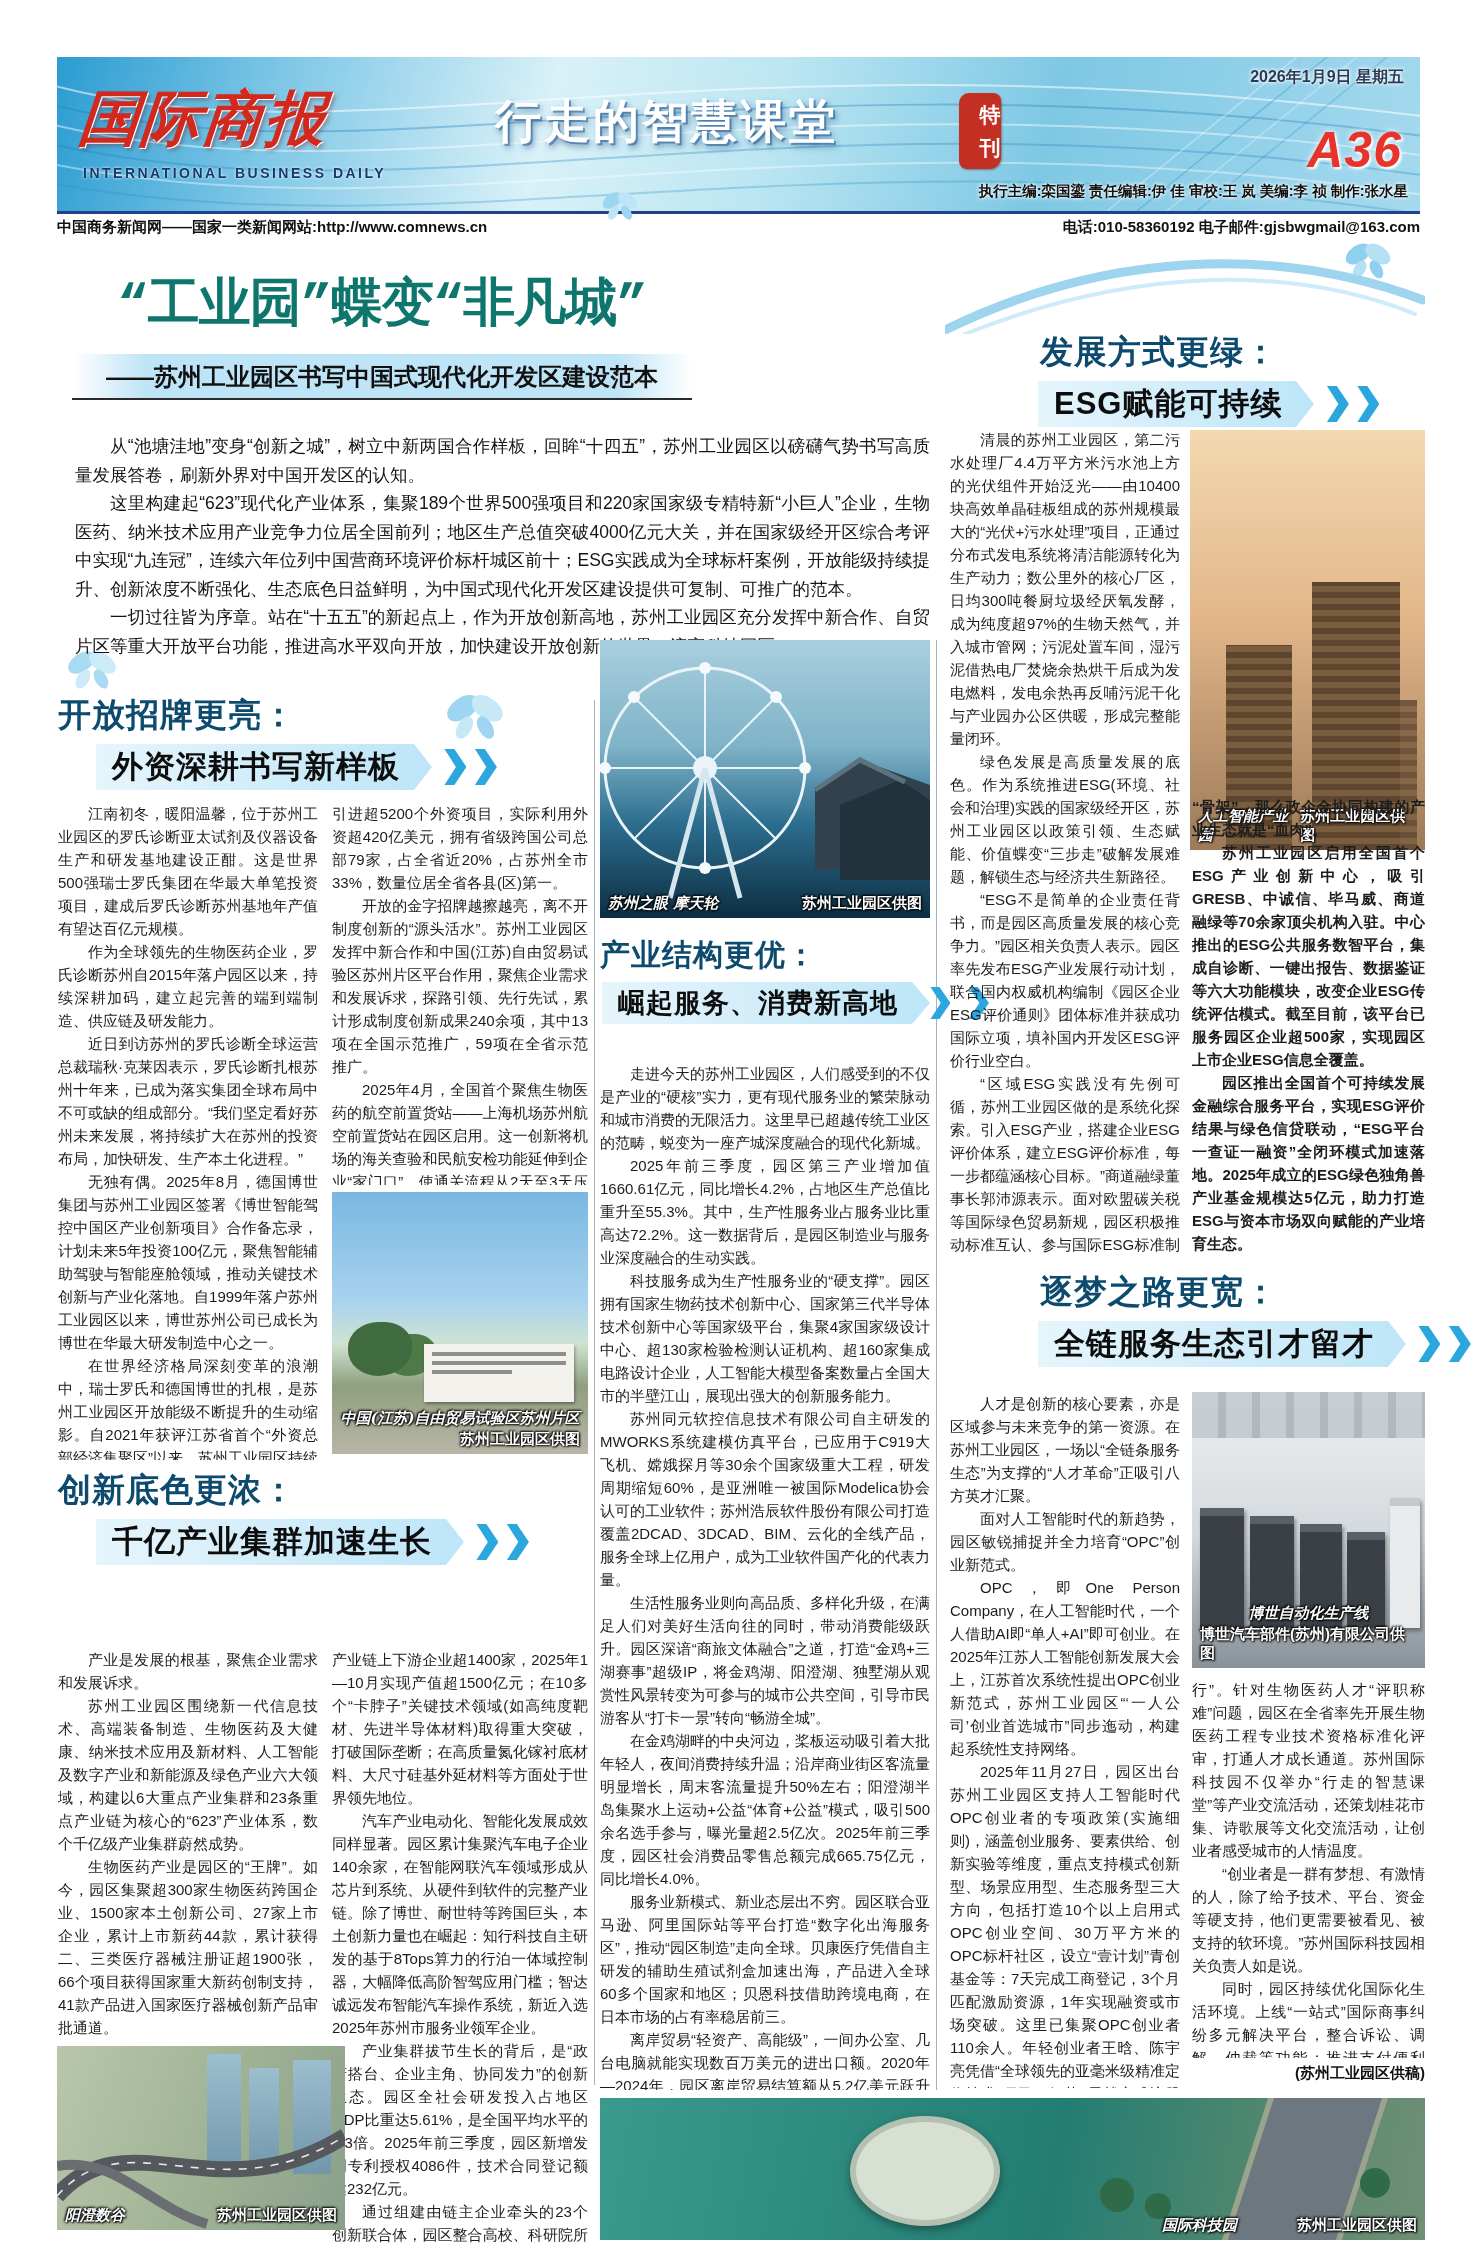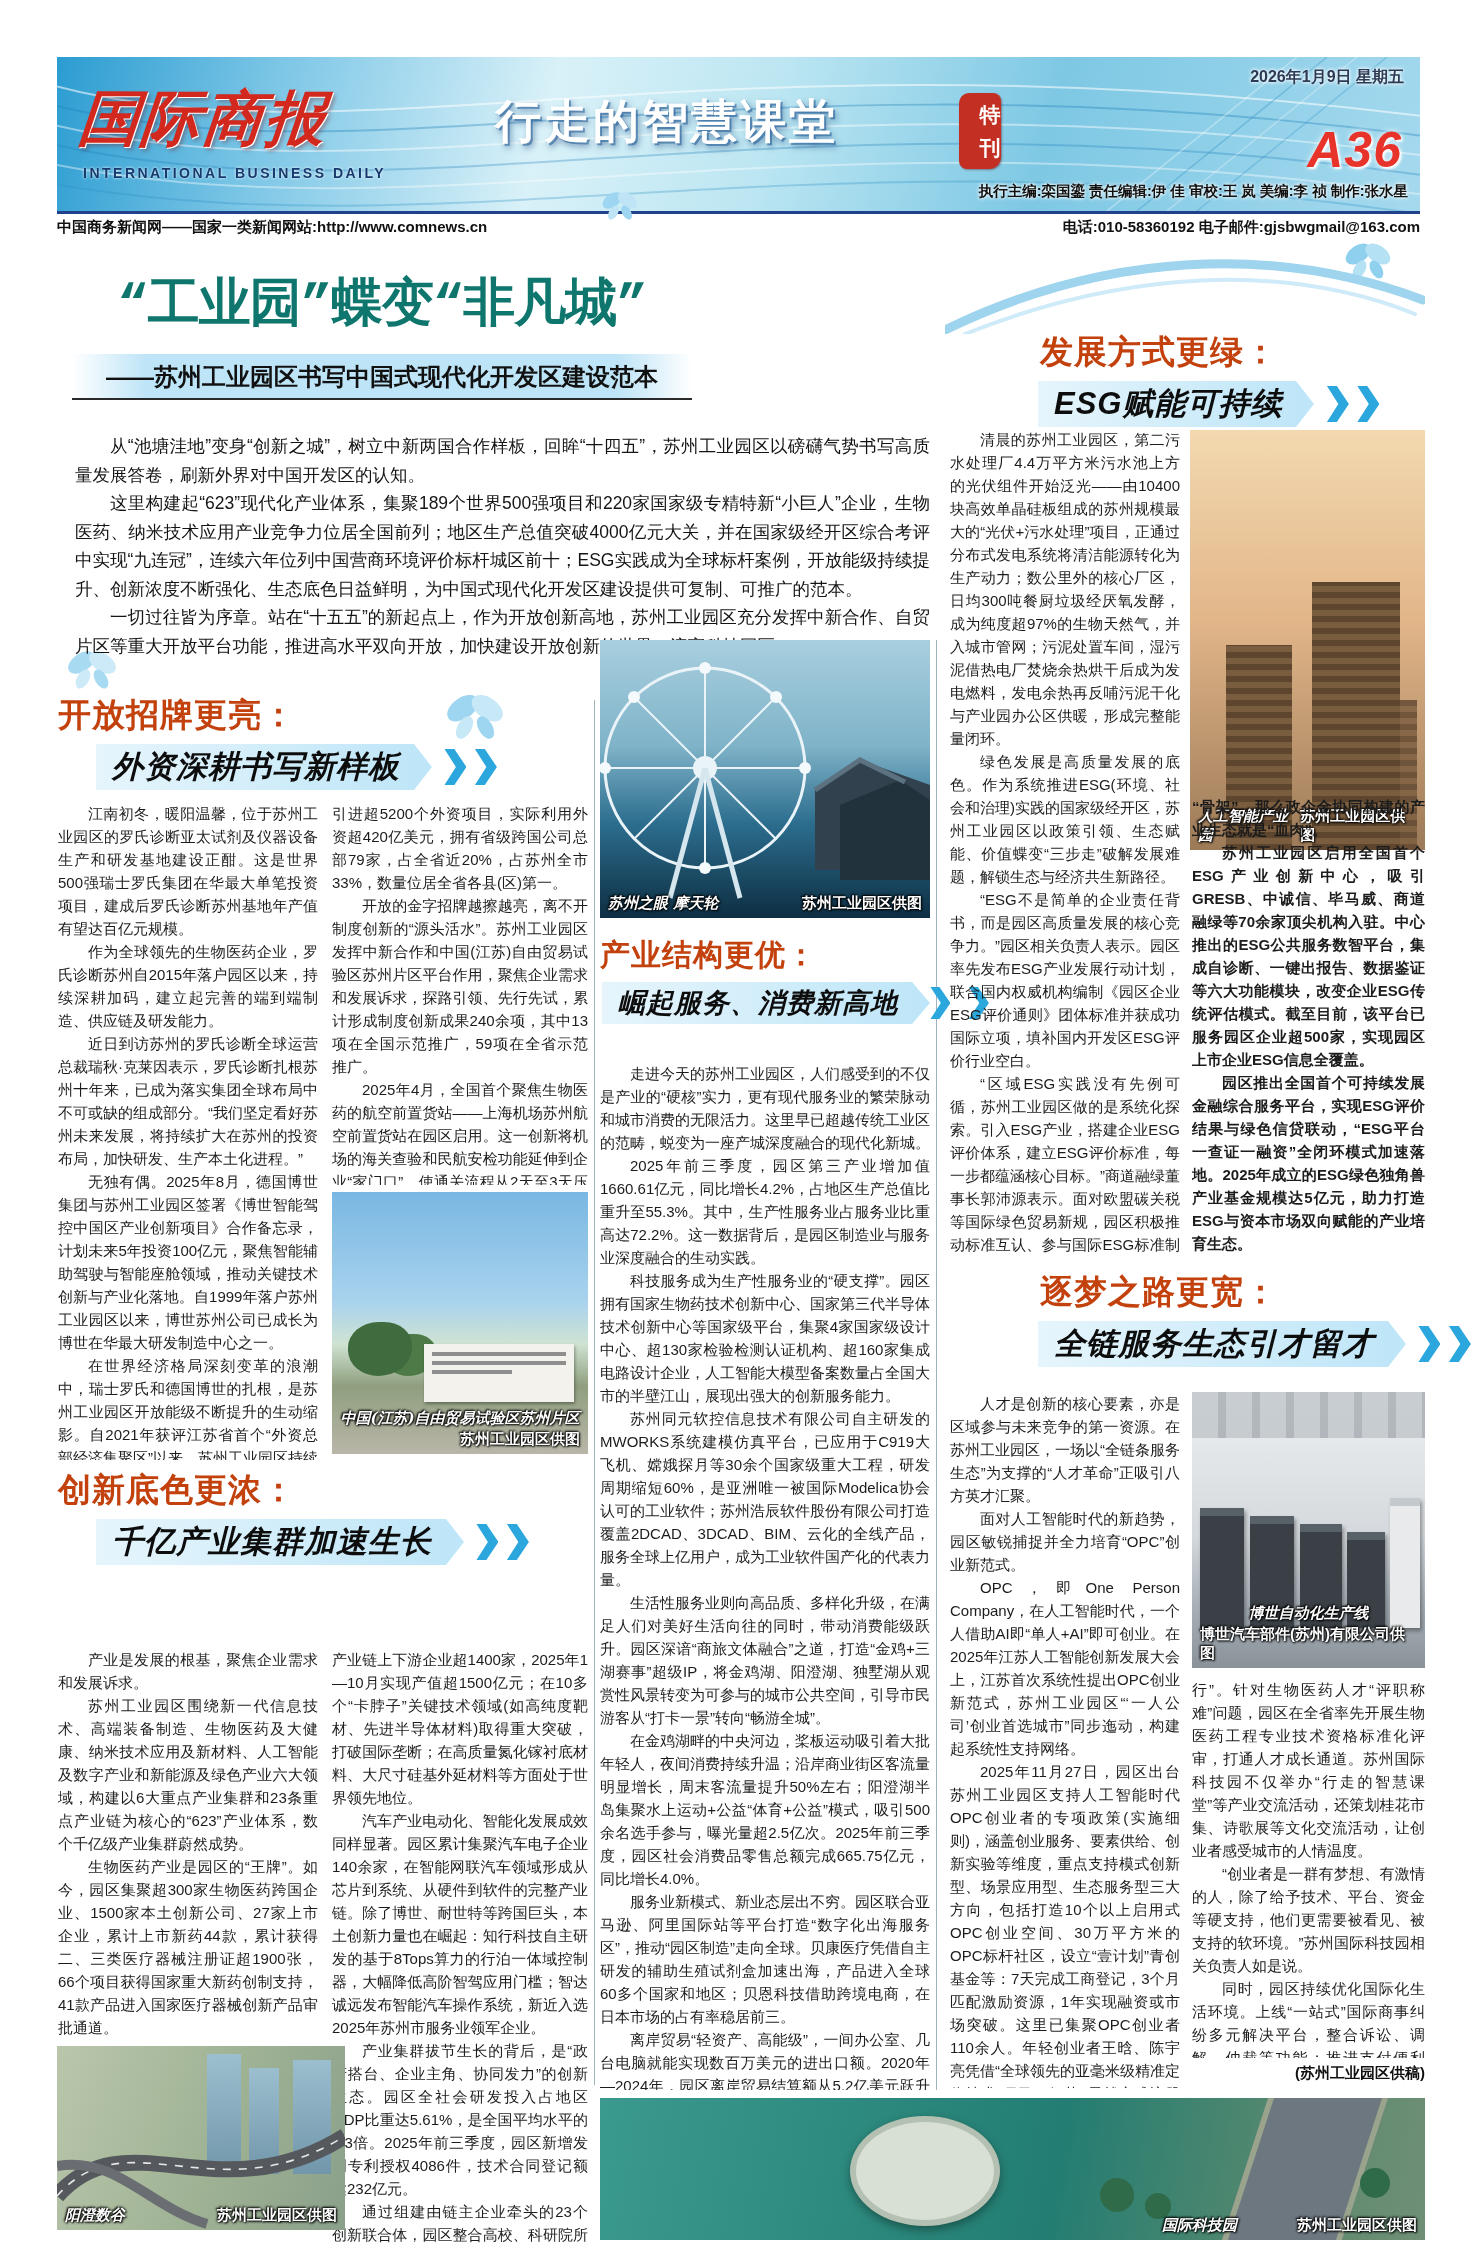--- a/index.html
+++ b/index.html
@@ -39,22 +39,22 @@
   .headline .subtitle { margin-top:16px; font-size:24px; font-weight:800; color:#111; padding:7px 0 5px;
       background:linear-gradient(90deg,rgba(190,228,247,0) 0%,#bee4f7 12%,#bee4f7 88%,rgba(190,228,247,0) 100%);
       border-bottom:2px solid #2a2a2a; white-space:nowrap; }
 
   .intro { position:absolute; left:75px; top:432px; width:855px; font-size:17.5px; line-height:28.5px;
            text-align:justify; color:#141414; }
   .intro p { text-indent:2em; }
 
   
   .sec-head { position:absolute; }
-  .sh1 { color:#c2410c; font-size:33px; font-weight:900; letter-spacing:1px; }
-  .sh2 { margin-top:6px; margin-left:38px; white-space:nowrap;font-style:italic; }
+  .sh1 { color:#0c4a6e; font-size:33px; font-weight:900; letter-spacing:1px; }
+  .sh2 { margin-top:6px; margin-left:38px; white-space:nowrap; }
   .ribbon { position:relative; display:inline-block; height:46px; line-height:46px; padding:0 14px 0 16px;
             background:linear-gradient(90deg,#e6f5fc,#bfe6f8); color:#0d0d0d; font-size:31px; font-weight:900;
             letter-spacing:1px; vertical-align:middle; }
   .ribbon::after { content:""; position:absolute; left:100%; top:0; width:0; height:0;
             border-top:23px solid transparent; border-bottom:23px solid transparent; border-left:18px solid #bfe6f8; }
   .chev { display:inline-block; vertical-align:middle; width:22px; height:36px; margin-left:26px; background:#2ba7de;
           clip-path:polygon(0 0,45% 0,100% 50%,45% 100%,0 100%,52% 50%); }
   .chev + .chev { margin-left:4px; }
   .sec-head.narrow .sh1 { font-size:30px; }
   .sec-head.narrow .ribbon { font-size:27px; height:42px; line-height:42px; }

